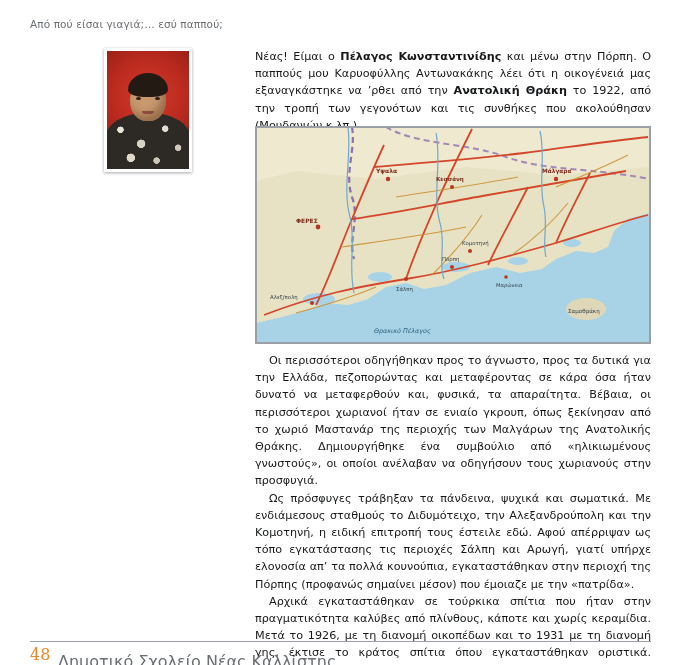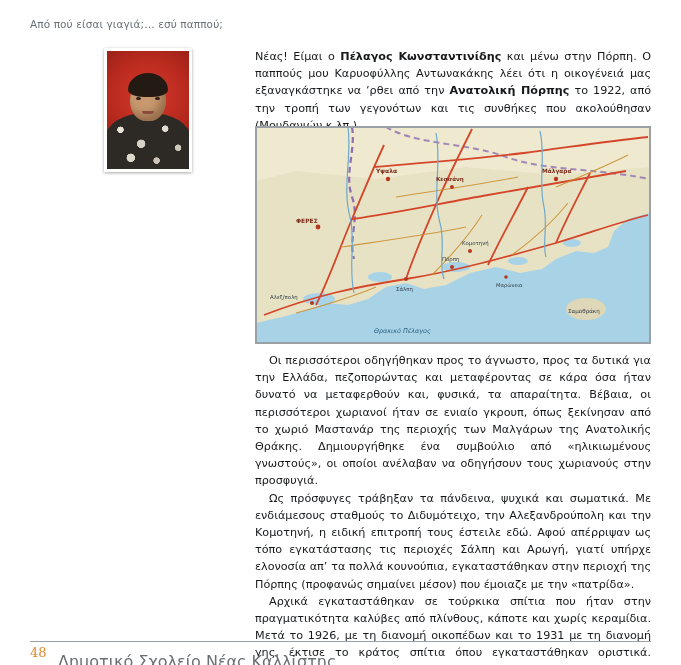--- a/index.html
+++ b/index.html
@@ -176,21 +176,21 @@
     left: 30px;
     top: 641px;
     width: 621px;
     height: 1px;
     background: #9aa0a6;
   }
   .folio {
     position: absolute;
     left: 30px;
     top: 645px;
-    font-size: 13px;
+    font-size: 16px;
     color: #e08a2e;
     font-family: "DejaVu Serif", serif;
   }
   .footer-text {
     position: absolute;
     left: 58px;
     top: 652px;
     font-size: 16px;
     color: #6a6f73;
     white-space: nowrap;
@@ -210,21 +210,21 @@
       <div class="photo-body"></div>
       <div class="photo-head"></div>
       <div class="photo-hair"></div>
       <div class="photo-eye l"></div>
       <div class="photo-eye r"></div>
       <div class="photo-mouth"></div>
     </div>
   </div>
 
   <div class="col">
-    <p class="body"><span>Νέας! Είμαι ο </span><span class="b">Πέλαγος Κωνσταντινίδης</span><span> και μένω στην Πόρπη. Ο παππούς μου Καρυοφύλλης Αντωνακάκης λέει ότι η οικογένειά μας εξαναγκάστηκε να ’ρθει από την </span><span class="b">Ανατολική Πόρπης</span><span> το 1922, από την τροπή των γεγονότων και τις συνθήκες που ακολούθησαν (Μουδανιών κ.λπ.).</span></p>
+    <p class="body"><span>Νέας! Είμαι ο </span><span class="b">Πέλαγος Κωνσταντινίδης</span><span> και μένω στην Πόρπη. Ο παππούς μου Καρυοφύλλης Αντωνακάκης λέει ότι η οικογένειά μας εξαναγκάστηκε να ’ρθει από την </span><span class="b">Ανατολική Θράκη</span><span> το 1922, από την τροπή των γεγονότων και τις συνθήκες που ακολούθησαν (Μουδανιών κ.λπ.).</span></p>
   </div>
 
   <div class="map">
     <svg width="394" height="216" viewBox="0 0 394 216">
 
       <rect x="0" y="0" width="394" height="216" fill="#a8d3e6"></rect>
 
       <path d="M0,0 L394,0 L394,86 L372,92 L358,104 L352,120 L338,126 L320,124 L300,132 L286,142 L264,146 L240,140 L214,146 L190,158 L168,162 L150,156 L130,160 L112,172 L92,178 L70,176 L48,184 L26,190 L0,196 Z" fill="#e8e2c4"></path>
 
       <path d="M0,0 L394,0 L394,40 L300,48 L210,40 L120,52 L40,44 L0,54 Z" fill="#efe9d0"></path>

